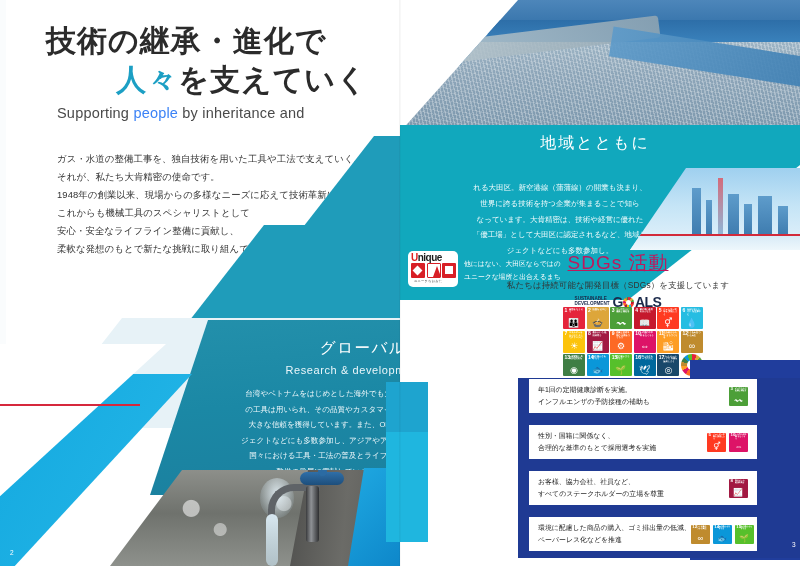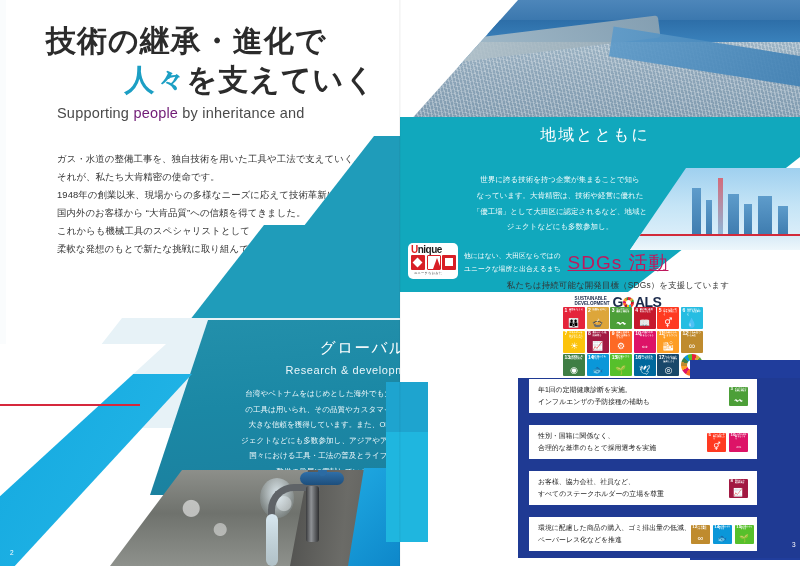--- a/index.html
+++ b/index.html
@@ -9,26 +9,26 @@
 
   
   .left-page { position:absolute; left:0; top:0; width:400px; height:566px; background:#fff; overflow:hidden; }
 
   
   .gutter { position:absolute; left:0; top:0; width:6px; height:566px; background:#fafcfd; }
 
   .headline { position:absolute; left:46px; top:22px; width:330px; }
   .headline .l1 { font-size:30px; font-weight:700; color:#2b2b2b; letter-spacing:1px; line-height:1.25; }
   .headline .l2 { font-size:30px; font-weight:700; color:#2b2b2b; letter-spacing:1px; line-height:1.3;
-                  text-align:right; padding-left:62px; }
+                  text-align:center; padding-left:62px; }
   .headline .l2 .hl { color:#1c9fc4; }
 
   .subhead { position:absolute; left:57px; top:103px; width:320px;
              font-size:14.5px; color:#4a4a4a; line-height:1.42; letter-spacing:0.2px; }
-  .subhead .hl { color:#701a75; }
+  .subhead .hl { color:#3b82f6; }
 
   .bodycopy { position:absolute; left:57px; top:150px; width:330px;
               font-size:9.4px; color:#333; line-height:1.92; letter-spacing:0.1px; }
   .bodycopy div { white-space:nowrap; }
 
   
   .teal-wedge { position:absolute; left:186px; top:225px; width:300px; height:100px;
                 background:#1f9cba;
                 clip-path: polygon(78px 0, 300px 0, 222px 100px, 0 100px); }
   .teal-wedge-top { position:absolute; left:300px; top:136px; width:160px; height:95px;
@@ -110,21 +110,21 @@
               repeating-linear-gradient(78deg, rgba(255,255,255,.28) 0 1.3px, rgba(0,0,0,0) 1.3px 3.4px),
               repeating-linear-gradient(12deg, rgba(255,255,255,.16) 0 1px, rgba(0,0,0,0) 1px 4px),
               linear-gradient(180deg,#9db4c4 0%, #8ea6b9 35%, #7d98ad 100%); }
   .aerial-strip { position:absolute; left:20px; top:30px; width:240px; height:22px;
             background:linear-gradient(100deg,#b9c8cf,#93a7b3); transform:rotate(-7deg); opacity:.85;
             border-radius:3px; }
   .aerial-river { position:absolute; left:210px; top:42px; width:200px; height:30px;
             background:linear-gradient(100deg,#5d9ac9,#3e7fb3); transform:rotate(9deg); opacity:.9; }
 
   
-  .community { position:absolute; left:0px; top:117px; width:400px; height:175px;
+  .community { position:absolute; left:0px; top:125px; width:400px; height:175px;
                background:#11a8bd;
                clip-path: polygon(0 0, 400px 0, 400px 40px, 228px 175px, 0 175px); }
   .comm-title { position:absolute; left:60px; top:8px; width:270px; text-align:center;
                 font-size:16px; color:#ffffff; font-weight:500; letter-spacing:2px; }
   .comm-sub { position:absolute; left:50px; top:34px; width:290px; text-align:center;
               font-size:11.5px; color:#ddf3f7; letter-spacing:0.6px; }
   .comm-body { position:absolute; left:0px; top:55px; width:320px;
                font-size:7.5px; color:#f2fcfd; line-height:2.1; text-align:center; }
   .comm-body div { white-space:nowrap; }
 
@@ -225,22 +225,22 @@
     </div>
 
     <div class="subhead">
       <span>Supporting </span><span class="hl">people</span><span> by inheritance and</span>
     </div>
 
     <div class="bodycopy">
       <div>ガス・水道の整備工事を、独自技術を用いた工具や工法で支えていく。</div>
       <div>それが、私たち大肯精密の使命です。</div>
       <div>1948年の創業以来、現場からの多様なニーズに応えて技術革新に挑み続け、</div>
-      <div>国内外のお客様から “大肯品質”への信頼を得てきました。</div>
       <div>これからも機械工具のスペシャリストとして</div>
+      <div>安心・安全なライフライン整備に貢献し、</div>
       <div>柔軟な発想のもとで新たな挑戦に取り組んでいきます。</div>
     </div>
 
     <div class="teal-wedge-top"></div>
     <div class="teal-wedge"></div>
     <div class="pale-band"></div>
 
     <div class="global-panel">
       <div class="gp-title">グローバル展開</div>
       <div class="gp-sub">Research &amp; development in Global</div>
@@ -278,20 +278,21 @@
       <div class="aerial-sky"></div>
       <div class="aerial-sea"></div>
       <div class="aerial-land"></div>
       <div class="aerial-strip"></div>
       <div class="aerial-river"></div>
     </div>
 
     <div class="community">
       <div class="comm-title">地域とともに</div>
       <div class="comm-body">
+        <div>れる大田区。新空港線（蒲蒲線）の開業も決まり、</div>
         <div>世界に誇る技術を持つ企業が集まることで知ら</div>
         <div>なっています。大肯精密は、技術や経営に優れた</div>
         <div>「優工場」として大田区に認定されるなど、地域と</div>
         <div>ジェクトなどにも多数参加し。</div>
       </div>
 
       <div class="unique">
         <div class="uq-card"></div>
         <div class="uq-word"><b>U</b><span>nique</span></div>
         <div class="uq-icons">

